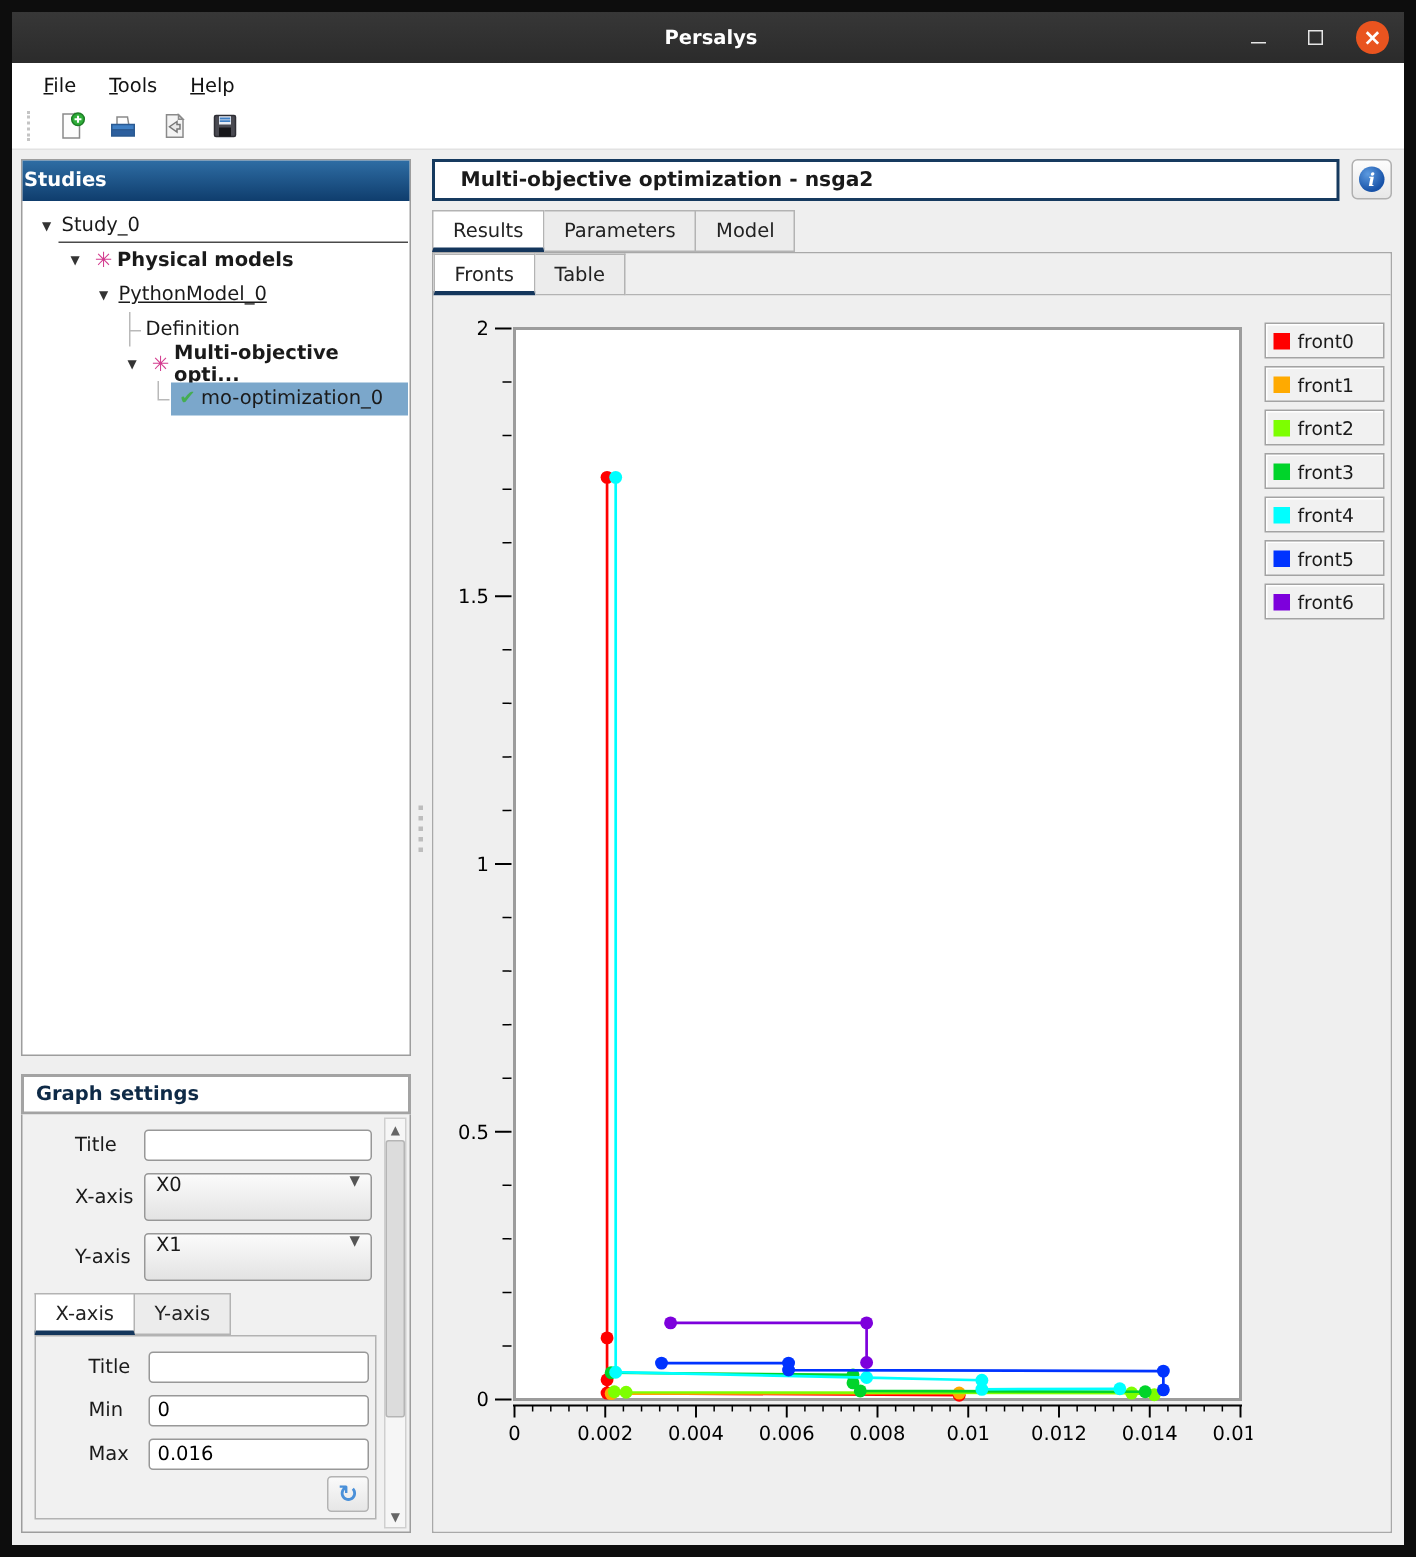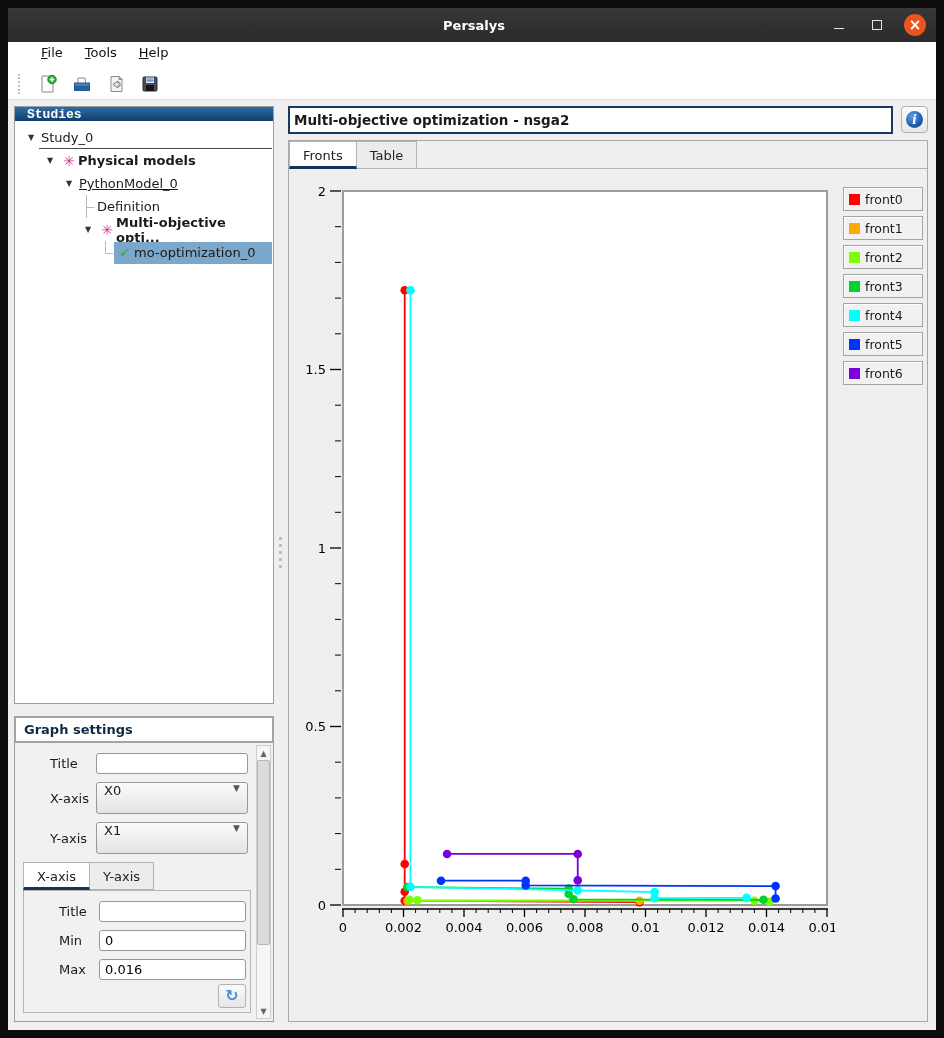--- a/index.html
+++ b/index.html
@@ -10,33 +10,33 @@
   
   .titlebar { height:34px; background:linear-gradient(#373737,#2b2b2b); display:flex; align-items:center; position:relative; flex:none; }
   .titlebar .wtitle { position:absolute; left:4px; right:0; text-align:center; color:#fff; font-weight:bold; font-size:13px; }
   .wcontrols { margin-left:auto; display:flex; align-items:center; gap:16px; padding-right:10px; z-index:2; }
   .wbtn { width:22px; height:22px; display:flex; align-items:center; justify-content:center; color:#e6e6e6; font-size:14px; }
   .maxbox { width:10px; height:10px; border:1.5px solid #e6e6e6; }
   .minbar { width:10px; height:0; border-top:1.5px solid #e6e6e6; margin-top:6px; }
   .wbtn.close { background:#e9541f; border-radius:50%; color:#fff; font-size:15px; font-weight:bold; }
 
   
-  .menubar { height:26px; background:#fff; display:flex; align-items:flex-start; padding-left:24px; gap:4px; flex:none; }
+  .menubar { height:26px; background:#fff; display:flex; align-items:flex-end; padding-left:12px; gap:4px; flex:none; }
   .menu-item { display:inline-block; padding:3px 9px; font-size:13px; color:#111; }
   .menu-item::first-letter { text-decoration:underline; }
   .toolbar { height:32px; background:#fff; display:flex; align-items:center; padding-left:10px; gap:10px; flex:none; border-bottom:1px solid #e2e2e2; }
   .tb-handle { width:6px; height:20px; border-left:2px dotted #c4c4c4; margin-right:2px; }
   .tb-btn { width:24px; height:24px; display:flex; align-items:center; justify-content:center; }
 
   
   .content { flex:1; display:flex; padding:6px 8px 8px 6px; min-height:0; }
   .leftcol { width:260px; flex:none; display:flex; flex-direction:column; min-height:0; }
 
   .studies-panel { height:598px; flex:none; border:1px solid #9d9d9d; background:#fff; display:flex; flex-direction:column; }
-  .studies-header { height:14px; flex:none; background:linear-gradient(#2e6da4,#0f3d6d); color:#fff; font-weight:bold; display:flex; align-items:center; padding-left:12px;font-family:Liberation Mono, monospace; }
+  .studies-header { height:27px; flex:none; background:linear-gradient(#2e6da4,#0f3d6d); color:#fff; font-weight:bold; display:flex; align-items:center; padding-left:1px; }
   .tree { flex:1; padding-top:5px; overflow:hidden; }
   .tree-row { height:23px; display:flex; align-items:center; }
   .tw { width:16px; flex:none; font-size:8px; color:#333; text-align:center; }
   .conn { width:15px; height:23px; position:relative; flex:none; }
   .conn::before { content:''; position:absolute; left:6px; top:0; bottom:0; border-left:1px solid #b9b9b9; }
   .conn.end::before { bottom:50%; }
   .conn::after { content:''; position:absolute; left:6px; top:50%; width:8px; border-top:1px solid #b9b9b9; }
   .tree-inner { display:flex; align-items:center; height:22px; padding:0 4px 0 2px; }
   .tree-row.selected .tree-inner { background:#7ba7cb; flex:1; margin-right:1px; }
   .tree-row.rule .tree-inner { flex:1; border-bottom:1px solid #4a4a4a; margin-right:1px; }
@@ -66,21 +66,21 @@
   .sb-track { flex:1; position:relative; }
   .sb-thumb { position:absolute; top:0; left:0; right:0; height:76%; background:#dcdcdc; border:1px solid #b5b5b5; border-radius:2px; }
 
   .splitter { width:14px; flex:none; position:relative; }
   .splitter .dots { position:absolute; left:5px; top:47%; display:flex; flex-direction:column; gap:4px; }
   .splitter .dots i { width:3px; height:3px; background:#bdbdbd; display:block; }
 
   
   .rightcol { flex:1; display:flex; flex-direction:column; min-width:0; }
   .title-row { display:flex; gap:8px; margin-bottom:6px; flex:none; }
-  .model-title { flex:1; border:2px solid #163a5f; background:#fff; height:28px; display:flex; align-items:center; padding-left:4px; font-weight:bold; font-size:13.5px; }
+  .model-title { flex:1; border:2px solid #163a5f; background:#fff; height:28px; display:flex; align-items:center; padding-left:17px; font-weight:bold; font-size:13.5px; }
   .info-btn { width:27px; height:27px; border:1px solid #b0b0b0; border-radius:4px; background:linear-gradient(#fdfdfd,#e7e7e7); display:flex; align-items:center; justify-content:center; }
   .info-ball { width:17px; height:17px; border-radius:50%; background:radial-gradient(circle at 35% 30%, #5d9be0, #1752a8 70%); color:#fff; font:italic bold 12px "DejaVu Serif","Liberation Serif",serif; display:flex; align-items:center; justify-content:center; }
   .tabs { display:flex; flex:none; }
   .tab { padding:6px 13px 5px 13px; background:#ececec; border:1px solid #b3b3b3; border-left-width:0; color:#222; }
   .tab:first-child { border-left-width:1px; }
   .tab.active { background:#fff; border-bottom:3px solid #14365c; padding-bottom:2px; }
   .main-panel { flex:1; border:1px solid #a8a8a8; background:#f0f0f0; display:flex; flex-direction:column; min-height:0; }
   .subtabs { display:flex; flex:none; background:#efefef; }
   .subtab-spacer { flex:1; border-bottom:1px solid #b3b3b3; }
   .chart-region { flex:1; display:flex; padding:8px 4px 6px 6px; background:#efefef; min-height:0; }
@@ -265,20 +265,25 @@
           <i></i>
         </span>
     </div>
 
     <div class="rightcol">
       <div class="title-row">
         <div class="model-title">Multi-objective optimization - nsga2</div>
         <span class="info-btn">
             <span class="info-ball">i</span>
           </span>
+      </div>
+      <div class="tabs">
+        <span class="tab active">Results</span>
+        <span class="tab">Parameters</span>
+        <span class="tab">Model</span>
       </div>
       <div class="main-panel">
         <div class="subtabs">
           <span class="tab active">Fronts</span>
           <span class="tab">Table</span>
           <span class="subtab-spacer"></span>
         </div>
         <div class="chart-region">
           <svg class="plot-svg" id="plot" width="540" height="768">
               <rect x="48" y="14" width="484" height="714" fill="#ffffff" stroke="#9c9c9c" stroke-width="2"></rect>

